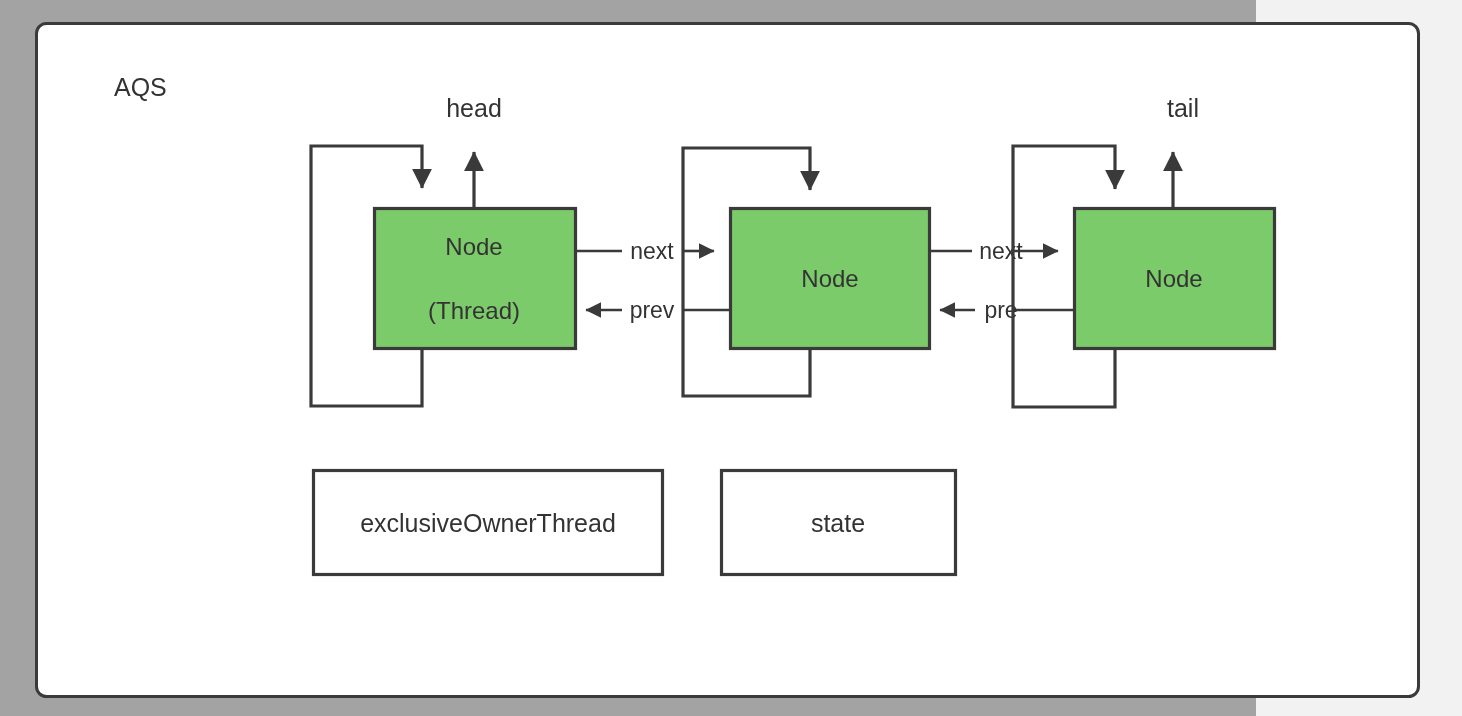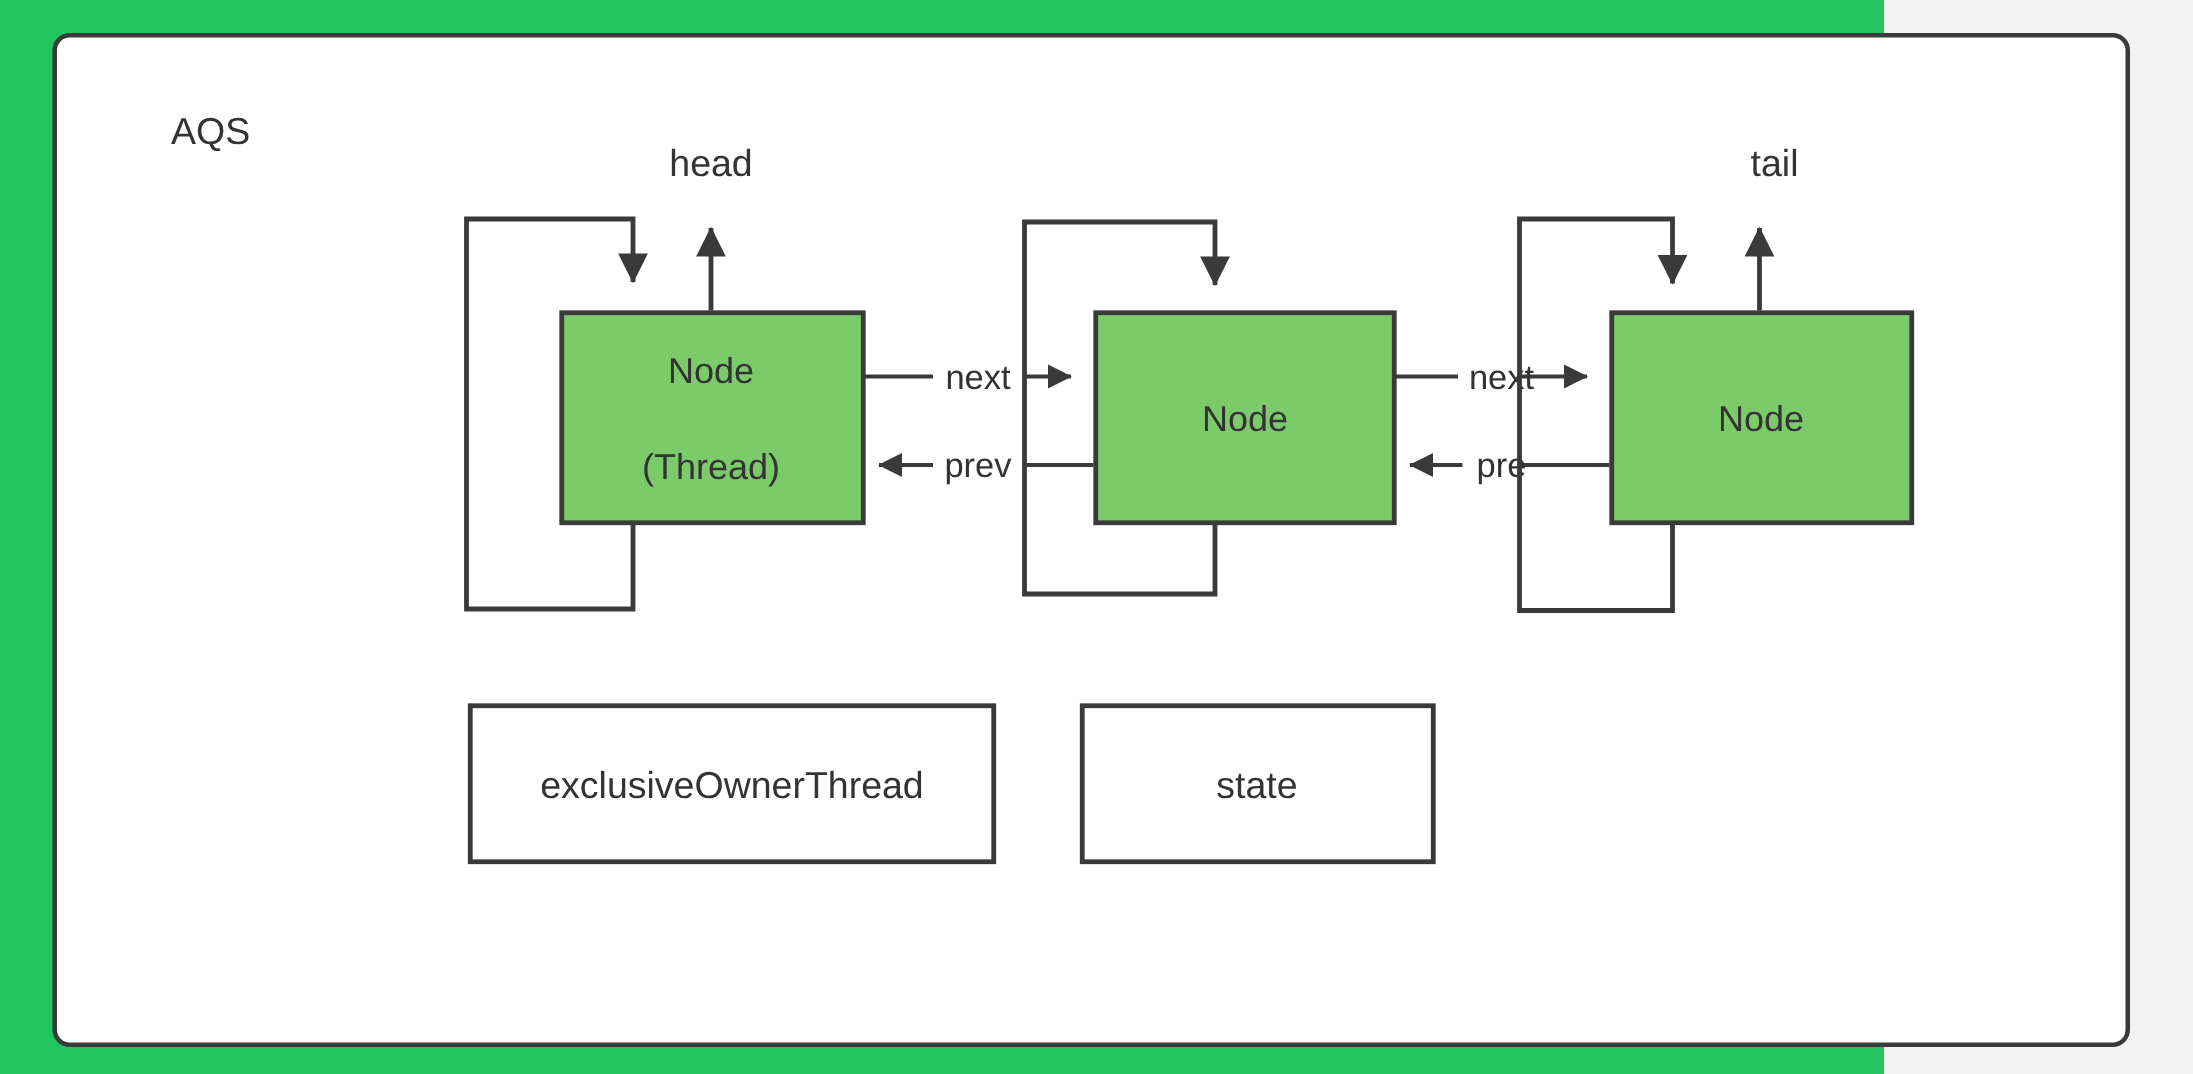--- a/index.html
+++ b/index.html
@@ -8,21 +8,21 @@
     background: #f2f2f2;
     width: 1462px;
     height: 716px;
     overflow: hidden;
     font-family: "Liberation Sans", sans-serif;
   }
   #stage {
     position: relative;
     width: 1256px;
     height: 716px;
-    background: #22c55e;
+    background: #a3a3a3;
   }
   #diagram-svg {
     position: absolute;
     left: 0;
     top: 0;
     width: 1462px;
     height: 716px;
     display: block;
   }
   .txt {

